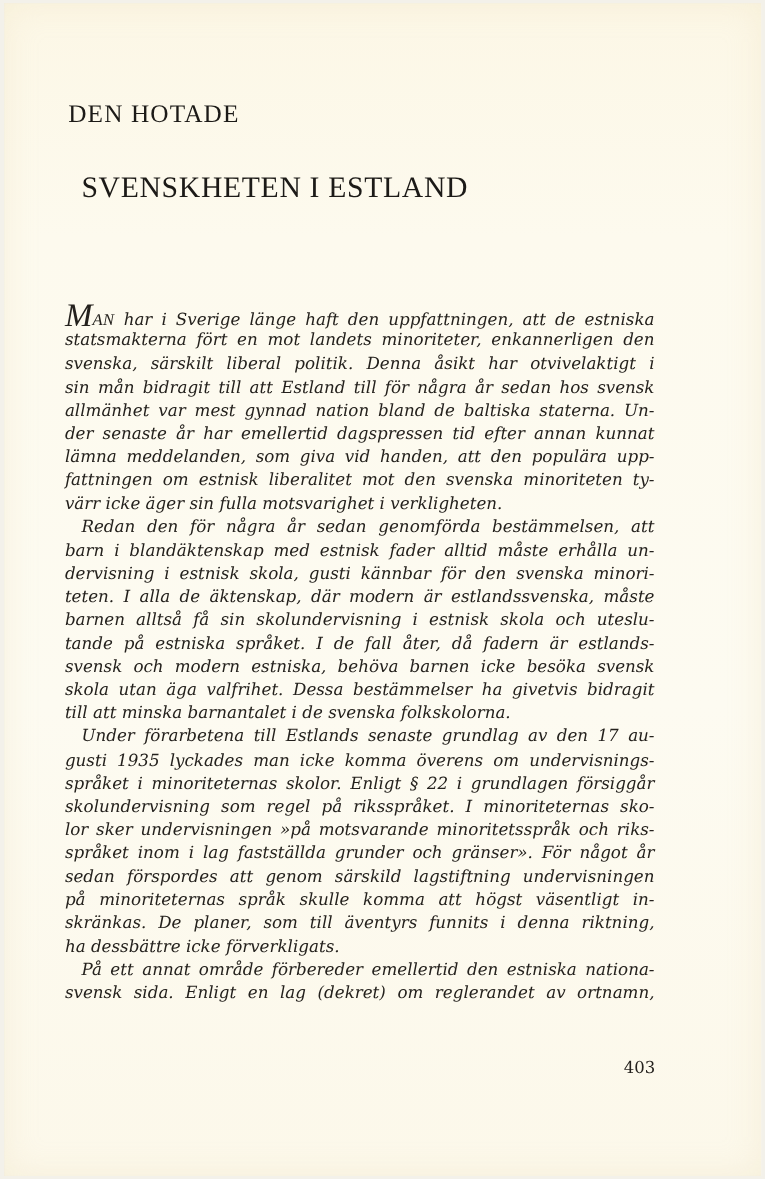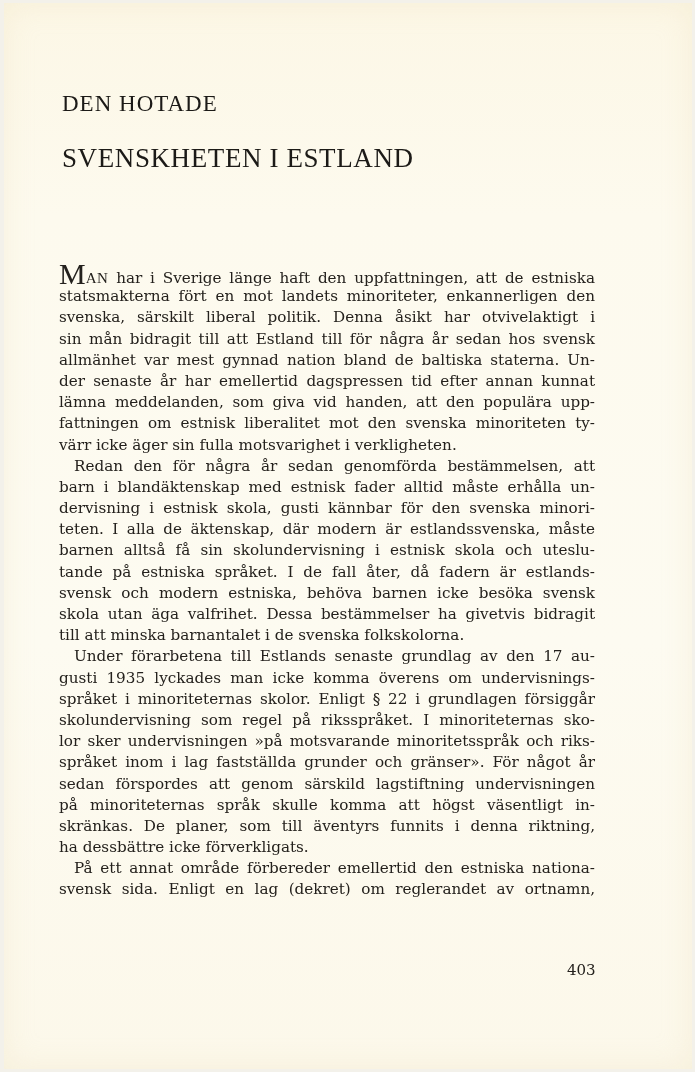--- a/index.html
+++ b/index.html
@@ -17,25 +17,25 @@
   .title-1 {
     position: absolute; left: 58px; top: 88px;
     font-family: "Liberation Serif", "DejaVu Serif", serif;
     font-size: 23px; letter-spacing: 1px; color: #1c1a17;
     margin: 0; font-weight: normal; white-space: nowrap;
   }
   .title-2 {
     position: absolute; left: 58px; top: 140px;
     font-family: "Liberation Serif", "DejaVu Serif", serif;
     font-size: 27px; letter-spacing: 0.6px; color: #1c1a17;
-    margin: 0; font-weight: normal; white-space: nowrap;
+    margin: 12px; font-weight: normal; white-space: nowrap;
   }
   .body-text {
-    position: absolute; left: 55px; top: 262px; width: 536px;
-    font-size: 15.2px; line-height: 21.2px; color: #24211d;
+    position: absolute; left: 55px; top: 275px; width: 536px;
+    font-size: 15.2px; line-height: 21.2px; color: #24211d; font-style: italic;
   }
   .line {
     display: block; height: 21.2px; white-space: nowrap;
     text-align: justify; text-align-last: justify;
   }
   .line.last { text-align-last: left; }
   .line.indent { padding-left: 15px; }
   .dropcap {
     font-family: "Liberation Serif", "DejaVu Serif", serif;
     font-size: 30px; line-height: 18px; vertical-align: -1px;

